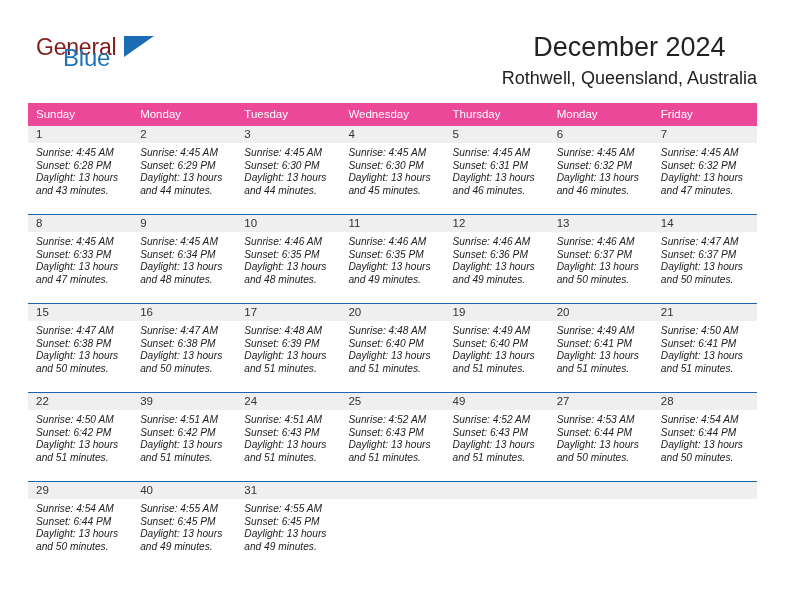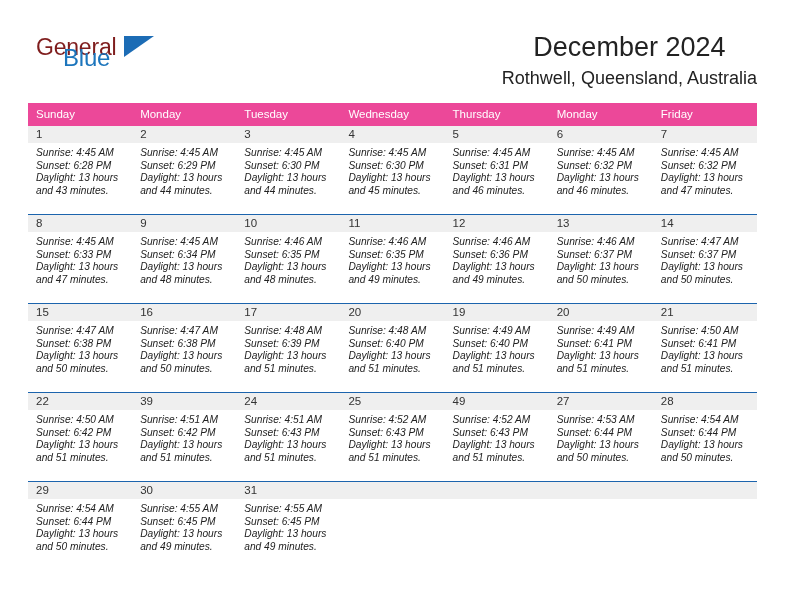--- a/index.html
+++ b/index.html
@@ -504,21 +504,21 @@
               <div class="detail">
                 <div>Sunrise: 4:54 AM</div>
                 <div>Sunset: 6:44 PM</div>
                 <div>Daylight: 13 hours</div>
                 <div>and 50 minutes.</div>
               </div>
             </div>
           </td>
           <td>
             <div class="daycell">
-              <div class="daynum-strip">30</div>
+              <div class="daynum-strip">40</div>
               <div class="detail">
                 <div>Sunrise: 4:55 AM</div>
                 <div>Sunset: 6:45 PM</div>
                 <div>Daylight: 13 hours</div>
                 <div>and 49 minutes.</div>
               </div>
             </div>
           </td>
           <td>
             <div class="daycell">

